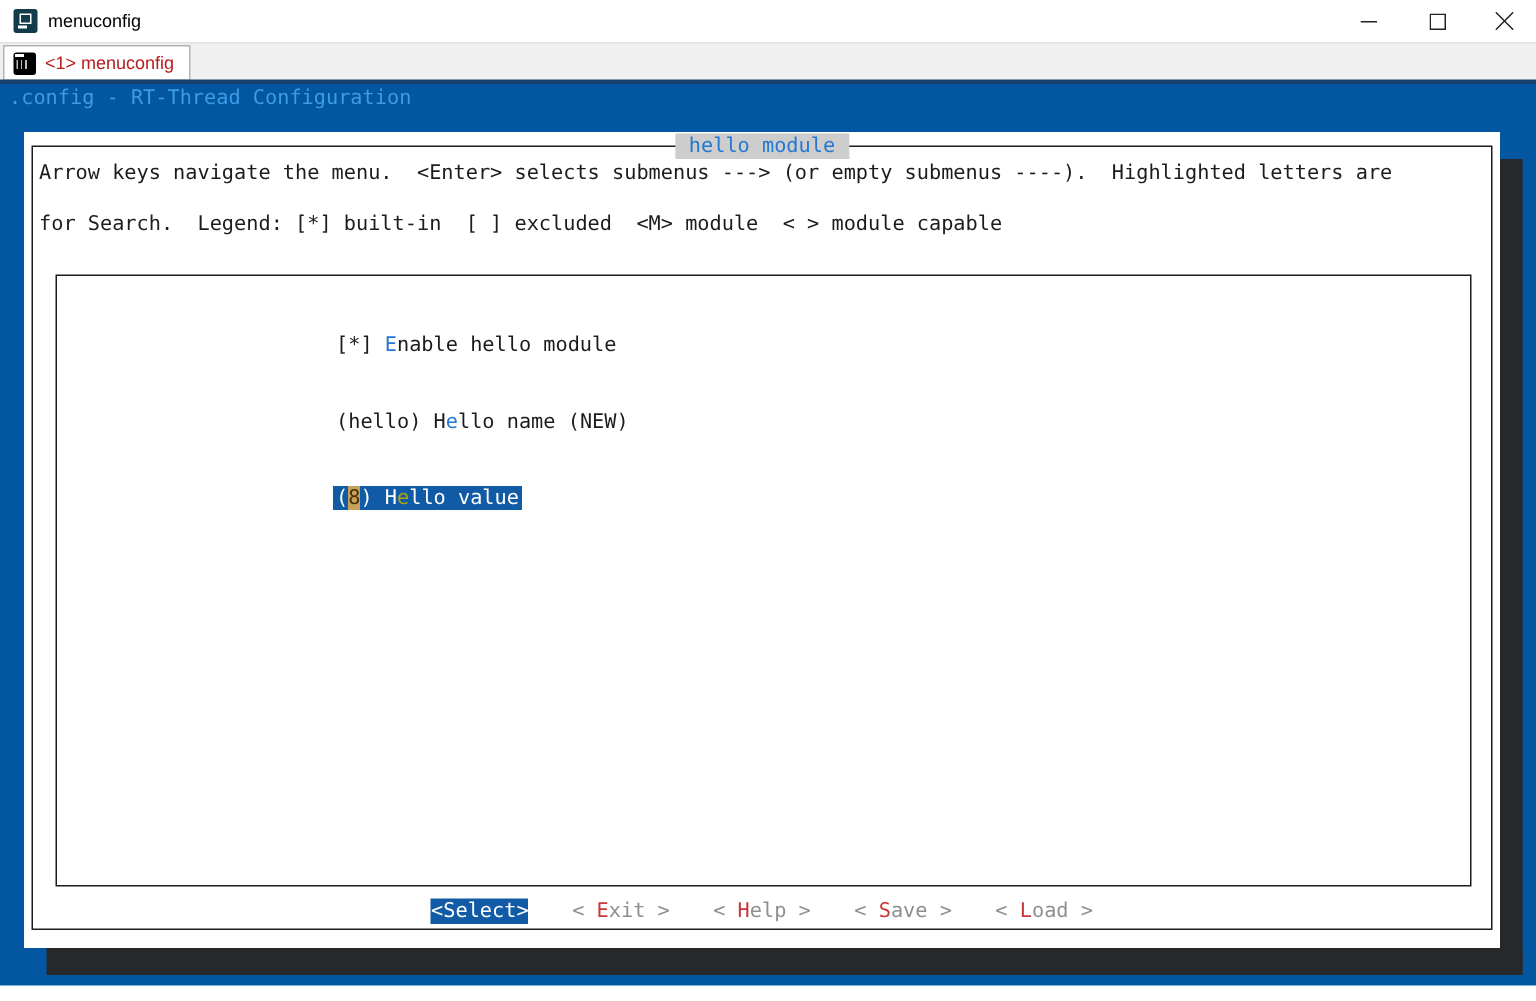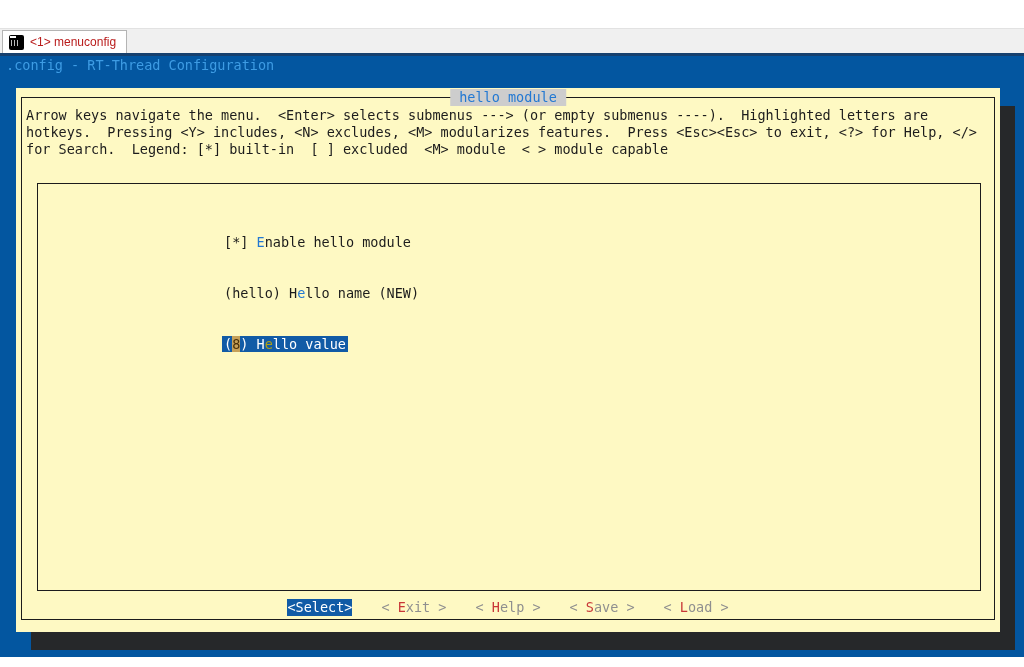--- a/index.html
+++ b/index.html
@@ -44,47 +44,70 @@
   .hamburger div { height:2.5px; background:#2a6cb8; border-radius:1px; }
 
   
   #term { left:0; top:56px; width:1024px; height:601px; background:#0356a0; overflow:hidden;
           font-family:"DejaVu Sans Mono", monospace; font-size:13.5px; line-height:17px; }
   .tline { white-space:pre; color:#3e9ce4; }
   #cfg-line { left:6px; top:1px; }
   #crumb-line { left:6px; top:18px; width:1018px; overflow:hidden; }
 
   
-  #dialog { left:16px; top:32px; width:984px; height:544px; background:#fef9c3; color:#1c1c1c; }
+  #dialog { left:16px; top:32px; width:984px; height:544px; background:#ffffff; color:#1c1c1c; }
   #dialog-borderbox { left:5px; top:9px; right:5px; bottom:12px; border:1px solid #1c1c1c; }
   #dialog-title { top:1px; left:50%; transform:translateX(-50%); background:#cdcdcd; padding:0 9px; color:#2278d2; white-space:pre; z-index:2; }
   .instr { left:10px; white-space:pre; color:#1c1c1c; }
 
   #listbox { left:21px; top:95px; width:944px; height:408px; border:1px solid #1c1c1c; }
-  #items { left:186px; top:16px; white-space:pre; }
+  #items { left:186px; top:4px; white-space:pre; }
   .mrow { height:17px; }
   .hk { color:#2278d2; }
   .sel { background:#115ba6; color:#ffffff; padding:0 2px; margin-left:-2px; }
   .sel .hk-sel { color:#b0a014; }
   .cursor { background:#c6a159; color:#4a3008; }
 
   #btnrow { left:0; top:511px; width:100%; display:flex; justify-content:center; gap:29px; white-space:pre; }
   .dbtn { color:#8f8f8f; }
   .dbtn .rhk { color:#c83737; }
   .dbtn.focused { background:#115ba6; color:#ffffff; }
 
   .shadow { background:#26282a; }
   #shadow-right { left:1000px; top:50px; width:15px; height:544px; }
   #shadow-bottom { left:31px; top:576px; width:984px; height:18px; }
 </style>
 </head>
 <body>
 
 <div id="app">
 
+  <div class="abs" id="titlebar">
+    <div class="abs app-icon">
+      <div class="inner"></div>
+      <div class="dash"></div>
+    </div>
+    <div class="abs" id="window-title">menuconfig</div>
+    <div class="abs winctl" style="left:889px;">
+      <svg width="11" height="11" viewBox="0 0 11 11">
+          <line x1="0" y1="5.5" x2="11" y2="5.5" stroke="#222" stroke-width="1"></line>
+        </svg>
+    </div>
+    <div class="abs winctl" style="left:935px;">
+      <svg width="11" height="11" viewBox="0 0 11 11">
+          <rect x="0.5" y="0.5" width="10" height="10" fill="none" stroke="#222" stroke-width="1"></rect>
+        </svg>
+    </div>
+    <div class="abs winctl" style="left:981px; width:43px;">
+      <svg width="12" height="12" viewBox="0 0 12 12">
+          <line x1="0" y1="0" x2="12" y2="12" stroke="#222" stroke-width="1"></line>
+          <line x1="12" y1="0" x2="0" y2="12" stroke="#222" stroke-width="1"></line>
+        </svg>
+    </div>
+  </div>
 
   <div class="abs" id="tabbar">
     <div class="abs tab">
       <div class="cmd-icon"></div>
       <span class="tab-label">&lt;1&gt; menuconfig</span>
     </div>
 
     <div class="abs searchbox">
       <input type="text" placeholder="Search" style="">
       <svg class="search-glyph" viewBox="0 0 16 16">
@@ -124,21 +147,20 @@
     <div class="abs tline" id="cfg-line">.config - RT-Thread Configuration</div>
 
     <div class="abs shadow" id="shadow-right"></div>
     <div class="abs shadow" id="shadow-bottom"></div>
 
     <div class="abs" id="dialog">
       <div class="abs" id="dialog-borderbox"></div>
       <div class="abs" id="dialog-title">hello module</div>
 
       <div class="abs instr" style="top:19px;">Arrow keys navigate the menu.  &lt;Enter&gt; selects submenus ---&gt; (or empty submenus ----).  Highlighted letters are</div>
-      <div class="abs instr" style="top:36px;">hotkeys.  Pressing &lt;Y&gt; includes, &lt;N&gt; excludes, &lt;M&gt; modularizes features.  Press &lt;Esc&gt;&lt;Esc&gt; to exit, &lt;?&gt; for Help, &lt;/&gt;</div>
       <div class="abs instr" style="top:53px;">for Search.  Legend: [*] built-in  [ ] excluded  &lt;M&gt; module  &lt; &gt; module capable</div>
 
       <div class="abs" id="listbox">
         <div class="abs" id="items">
           <div class="mrow"><span>[*] </span><span></span><span class="hk">E</span><span>nable hello module</span></div>
           <div class="mrow"><span>(hello) </span><span>H</span><span class="hk">e</span><span>llo name (NEW)</span></div>
           <div class="mrow"><span class="sel"><span>(</span><span class="cursor">8</span><span>) H</span><span class="hk-sel">e</span><span>llo value</span></span></div>
         </div>
       </div>
 

